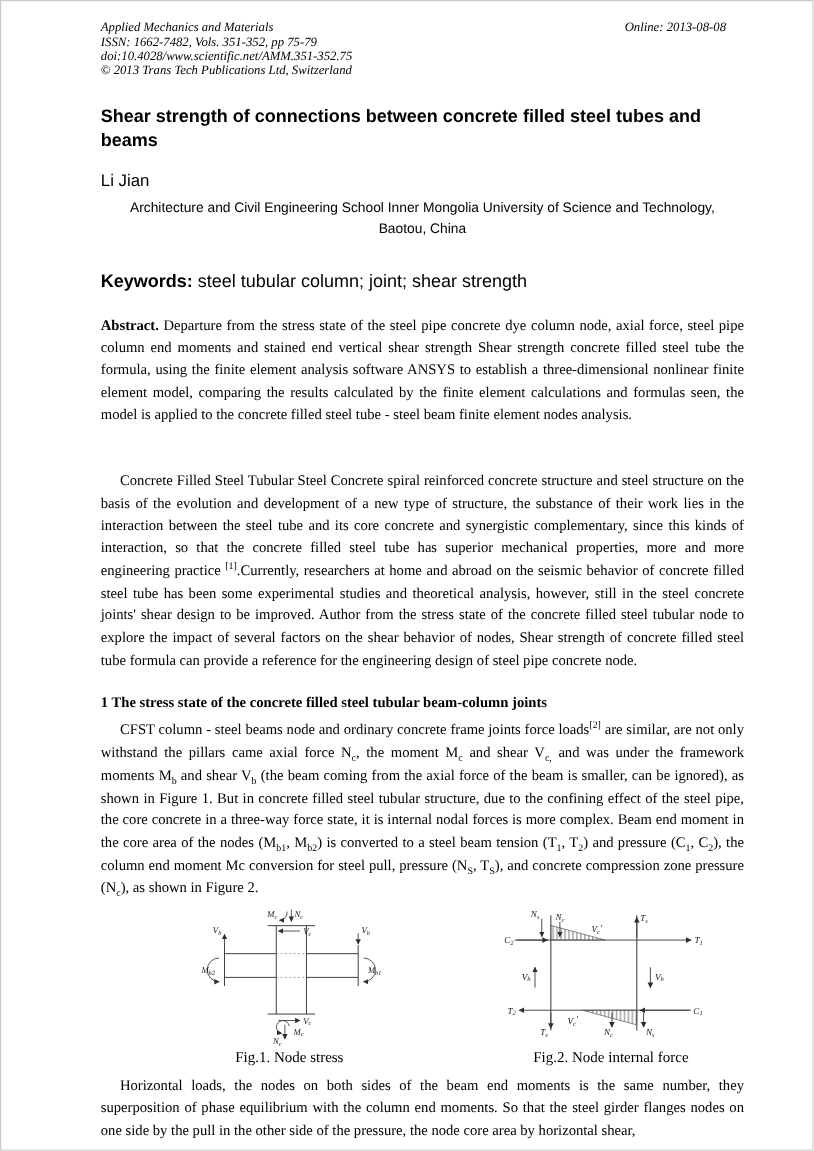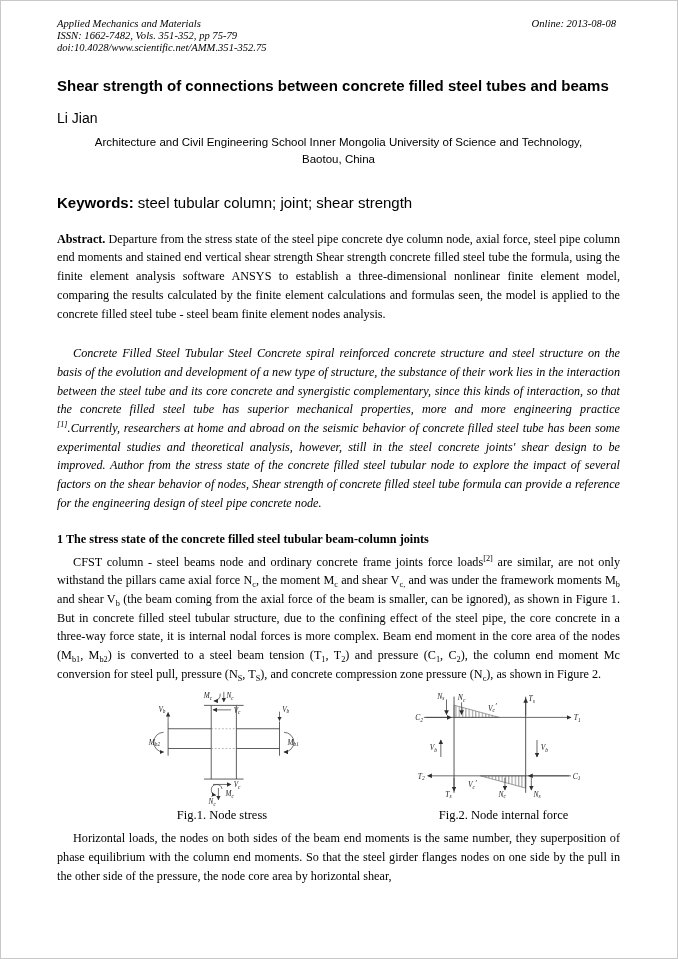--- a/index.html
+++ b/index.html
@@ -2,29 +2,29 @@
 <html><head>
 <meta charset="utf-8">
 <style>
   html,body{margin:0;padding:0;background:#fff;}
   .page{
     position:relative;
     width:678px;height:959px;
     box-sizing:border-box;
     background:#ffffff;
     border:1px solid #c8c8c8;
-    padding:17px 57px 0 56px;
+    padding:17px 57px 0 83px;
     font-family:"Liberation Serif","DejaVu Serif",serif;
     color:#000;
     overflow:hidden;
   }
   
   .jheader{position:relative;font-style:italic;font-size:10.6px;line-height:11.9px;}
   .jheader .line{white-space:nowrap;}
-  .online{position:absolute;top:0;right:4px;}
+  .online{position:absolute;top:0;right:15px;}
   
   .title{
     margin-top:22px;text-align:left;
     font-family:"Liberation Sans","DejaVu Sans",sans-serif;
     font-weight:bold;font-size:15px;line-height:20px;
   }
   .author{
     margin-top:13px;text-align:left;
     font-family:Liberation Sans, sans-serif;
     font-size:14px;line-height:18px;
@@ -44,21 +44,21 @@
     font-family:"Liberation Sans","DejaVu Sans",sans-serif;
     font-size:15px;
   }
   .keywords b{font-weight:bold;}
   
   .para{
     font-size:12.2px;line-height:18.7px;text-align:justify;
   }
   .abstract{margin-top:19px;}
   .abstract .lead{font-weight:bold;margin-top:28px;}
-  .intro{margin-top:21px;text-indent:16px;font-style:italic;}
+  .intro{margin-top:36px;text-indent:16px;}
   .s-head{
     margin-top:17px;font-weight:bold;font-size:12.2px;line-height:19px;
   }
   .p2{margin-top:4px;text-indent:16px;}
   .closing{margin-top:6px;text-indent:16px;}
   sub{font-size:0.68em;line-height:0;}
   sup{font-size:0.68em;line-height:0;vertical-align:super;}
   
   .figrow{margin-top:8px;display:flex;}
   .figbox{display:flex;flex-direction:column;align-items:center;}
@@ -75,20 +75,21 @@
 </style>
 </head>
 <body>
 
 <div class="page">
 
   <div class="jheader">
     <div class="line">Applied Mechanics and Materials</div>
     <div class="line">ISSN: 1662-7482, Vols. 351-352, pp 75-79</div>
     <div class="line">doi:10.4028/www.scientific.net/AMM.351-352.75</div>
+    <div class="line">© 2013 Trans Tech Publications Ltd, Switzerland</div>
     <div class="online">Online: 2013-08-08</div>
   </div>
 
   <div class="title">Shear strength of connections between concrete filled steel tubes and beams</div>
   <div class="author">Li Jian</div>
   <div class="affil">
     <div>Architecture and Civil Engineering School Inner Mongolia University of Science and Technology,</div>
     <div>Baotou, China</div>
   </div>
 

